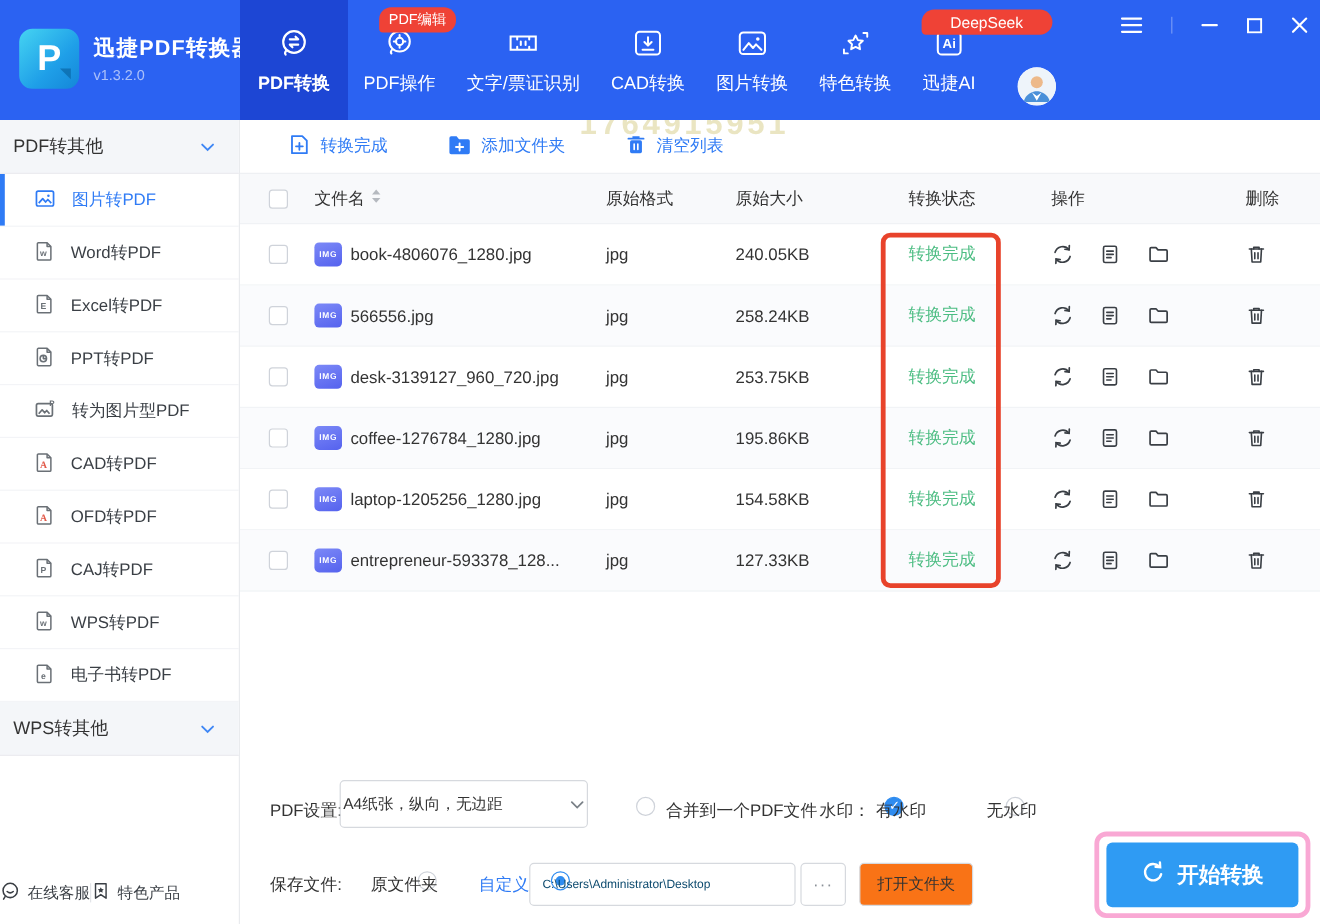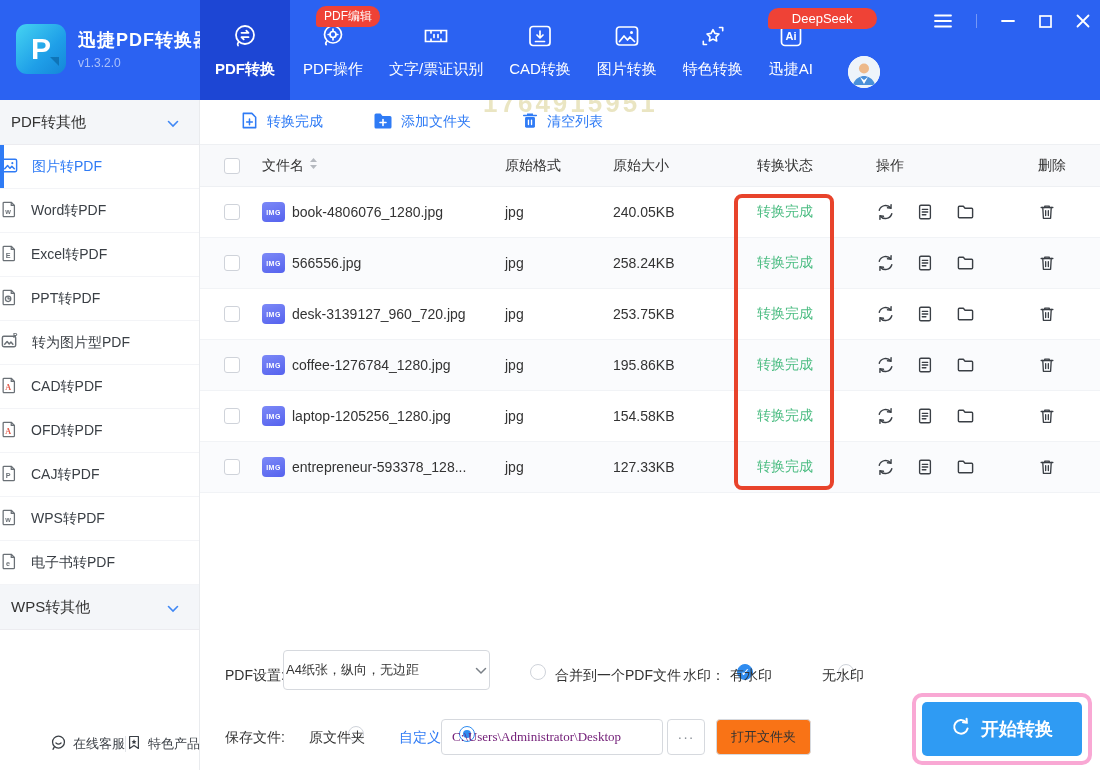--- a/index.html
+++ b/index.html
@@ -38,29 +38,29 @@
   .winctl .ctl { cursor:pointer; display:flex; align-items:center; }
   .ctl-sep { width:1px; height:14px; background:rgba(255,255,255,.35); }
 
   
   .sidebar { position:absolute; top:100px; left:0; width:200px; bottom:0;
     background:#fff; border-right:1px solid #e9ebee; }
   .group { height:45px; background:#f4f6f9; display:flex; align-items:center;
     justify-content:space-between; padding:0 20px 0 11px; font-size:15px;
     color:#333; cursor:pointer; border-bottom:1px solid #ececf0; }
   .sitem { height:44px; display:flex; align-items:center; gap:13px;
-    font-size:14px; color:#3a3f45; cursor:pointer;
+    padding-left:28px; font-size:14px; color:#3a3f45; cursor:pointer;
     border-bottom:1px solid #f3f4f7; position:relative; }
   .sitem svg { color:#6a7076; }
   .sitem.active { color:#2f7bf5; }
   .sitem.active svg { color:#2f7bf5; }
   .sitem.active::before { content:''; position:absolute; left:0; top:0;
     width:4px; height:100%; background:#2f7bf5; }
   .side-footer { position:absolute; bottom:0; left:0; width:200px; height:52px;
-    display:flex; align-items:center; justify-content:flex-end; }
+    display:flex; align-items:center; justify-content:flex-start; }
   .sf-item { display:flex; align-items:center; gap:6px; font-size:13px;
     color:#3a3f45; cursor:pointer; }
   .sf-sep { width:1px; height:16px; background:#e2e4e8; }
 
   
   .main { position:absolute; top:100px; left:200px; width:900px; bottom:0;
     background:#fff; }
   .toolbar { height:44px; display:flex; align-items:center; gap:50px;
     padding-left:40px; position:relative; }
   .tool { display:flex; align-items:center; gap:8px; color:#2f7bf5;
@@ -103,22 +103,22 @@
   .radio { width:16px; height:16px; border:1px solid #cfd3da; border-radius:50%;
     background:#fff; display:inline-block; cursor:pointer; position:relative; }
   .radio.sel { border-color:#2f8cf0; }
   .radio.sel::after { content:''; position:absolute; inset:3px; border-radius:50%; background:#2f8cf0; }
   .radio.chk { background:#2f8cf0; border-color:#2f8cf0; }
   .radio.chk::after { content:'✓'; position:absolute; inset:0; color:#fff;
     font-size:11px; line-height:15px; text-align:center; }
   .path-box { position:absolute; left:241px; top:79px; width:222px; height:36px;
     border:1px solid #d6d9de; border-radius:4px; display:flex; align-items:center; }
   .path-box input { border:none; outline:none; width:100%; padding:0 10px;
-    font-size:13px; color:#701a75; background:transparent;
-    font-family:Liberation Serif, serif; }
+    font-size:10px; color:#0c4a6e; background:transparent;
+    font-family:Liberation Sans, sans-serif; }
   .browse { position:absolute; left:467px; top:79px; width:38px; height:36px;
     border:1px solid #d6d9de; border-radius:4px; display:flex; align-items:center;
     justify-content:center; color:#8a9097; font-size:14px; letter-spacing:1px; cursor:pointer; }
   .btn-plain { position:absolute; left:516px; top:79px; height:36px; padding:0 14px;
     border:1px solid #d6d9de; border-radius:4px; background:#f97316; font-size:13px;
     color:#333; display:flex; align-items:center; cursor:pointer; }
   .start-hl { position:absolute; right:8px; bottom:5px; width:180px; height:72px;
     border:4px solid #f9a8d4; border-radius:10px; display:flex; align-items:center;
     justify-content:center; z-index:6; }
   .start-btn { width:160px; height:54px; background:#2f9bf3; border:none;

